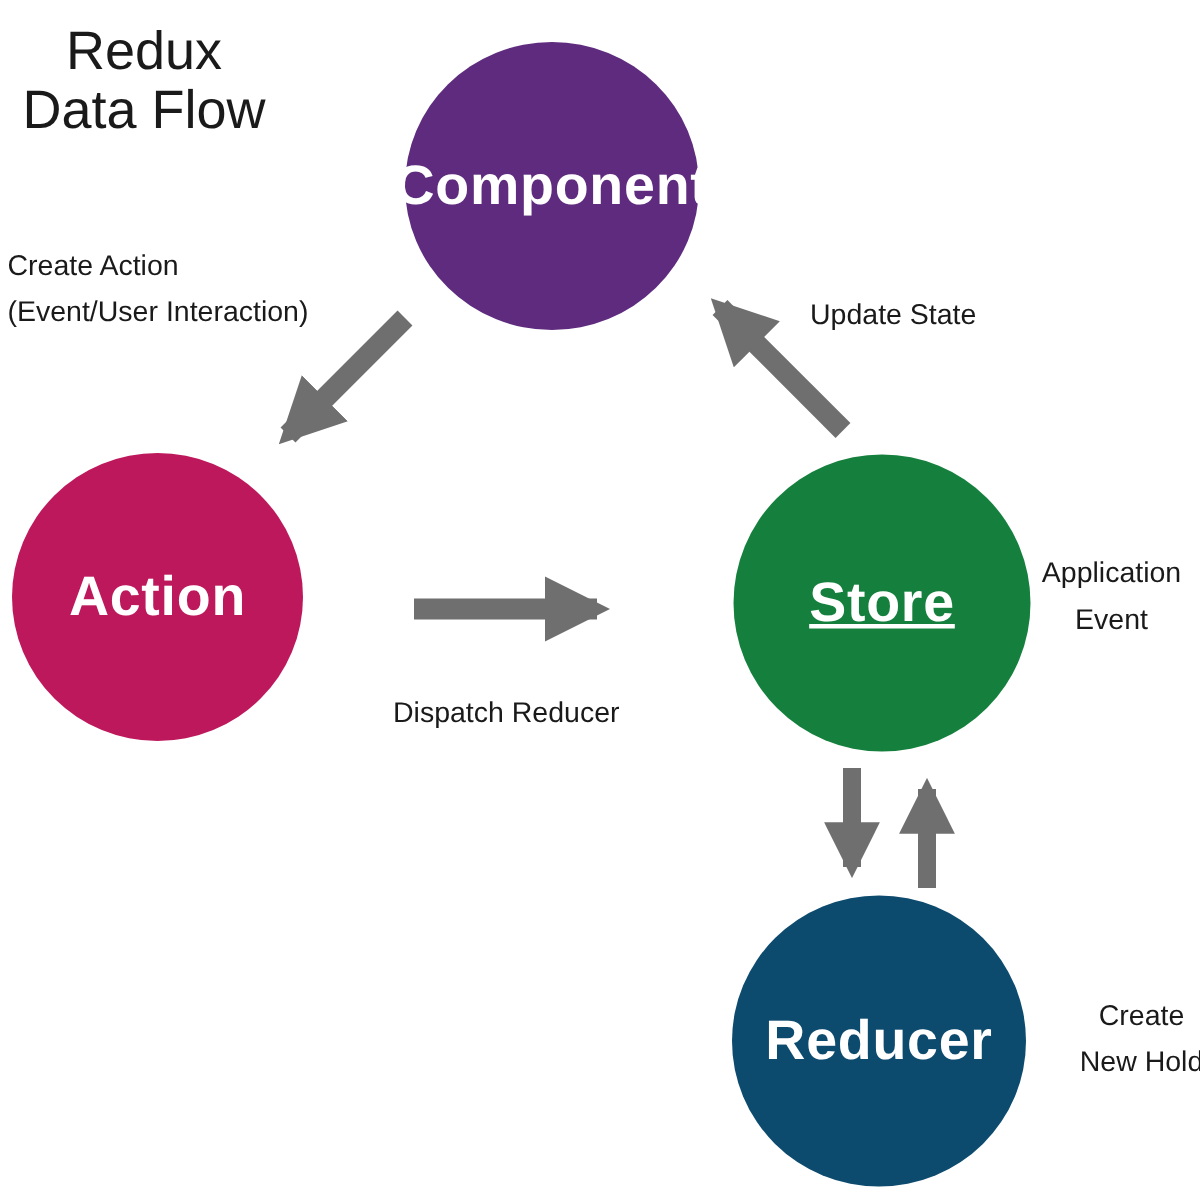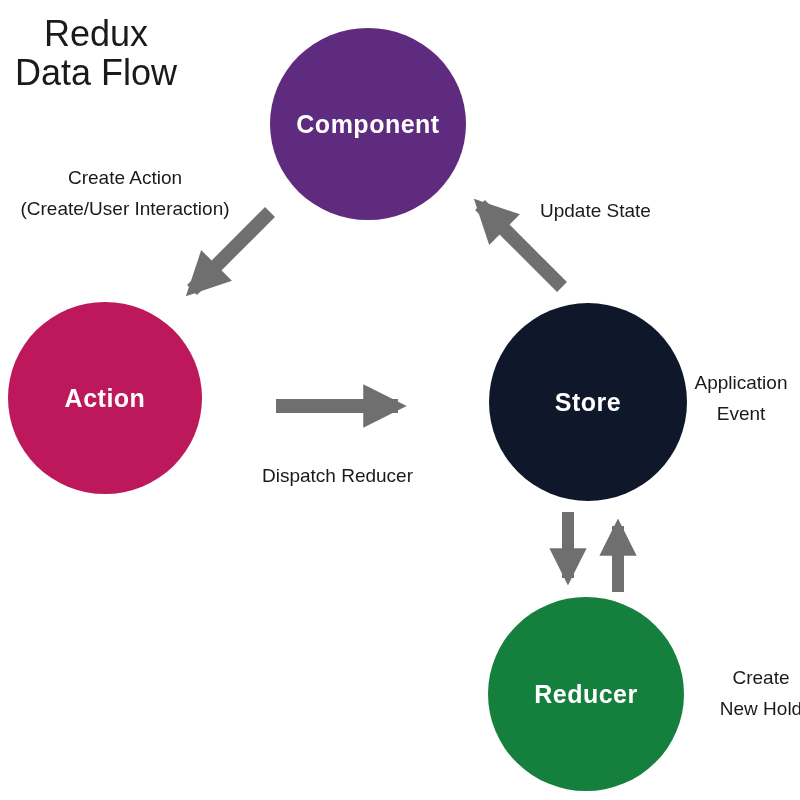--- a/index.html
+++ b/index.html
@@ -20,21 +20,21 @@
   .arrow { stroke: var(--arrow, #6f6f6f); fill: none; }
   .arrowhead { fill: var(--arrow, #6f6f6f); }
   .node {
     position: absolute;
     border-radius: 50%;
     display: flex;
     align-items: center;
     justify-content: center;
     color: var(--node-label, #ffffff);
     font-weight: bold;
-    font-size: 25px;
+    font-size: 37px;
     letter-spacing: 0.5px;
   }
   .node-component { left: 270px; top: 28px;  width: 196px; height: 192px; }
   .node-action    { left: 8px;   top: 302px; width: 194px; height: 192px; }
   .node-store     { left: 489px; top: 303px; width: 198px; height: 198px; }
   .node-reducer   { left: 488px; top: 597px; width: 196px; height: 194px; }
   .title {
     position: absolute;
     left: 8px; top: 14px;
     width: 176px;
@@ -42,21 +42,21 @@
     font-size: 36px;
     line-height: 39px;
     color: var(--text, #1a1a1a);
   }
   .label {
     position: absolute;
     color: var(--text, #1a1a1a);
     font-size: 19px;
     line-height: 31px;
   }
-  .label-create-action { left: 5px; top: 162px; width: 240px; text-align: center; }
+  .label-create-action { left: 5px; top: 162px; width: 240px; text-align: left; }
   .label-update-state { left: 540px; top: 195px; width: 145px; text-align: left; }
   .label-dispatch-action { left: 255px; top: 460px; width: 165px; text-align: center; }
   .label-hold-state { left: 685px; top: 367px; width: 112px; text-align: center; }
   .label-create-new-state { left: 683px; top: 662px; width: 116px; text-align: center; padding-left: 20px; }
 </style>
 </head>
 <body>
 
 <div class="canvas">
 
@@ -77,30 +77,30 @@
     <div>Redux</div>
     <div>Data Flow</div>
   </div>
 
   <div class="node node-component" style="background-color: rgb(94, 43, 126);">
     <span>Component</span>
   </div>
   <div class="node node-action" style="background-color: #be185d;">
     <span>Action</span>
   </div>
-  <div class="node node-store" style="background-color: #0f172a;">
+  <div class="node node-store" style="background-color: #15803d; text-decoration: underline;">
     <span>Store</span>
   </div>
-  <div class="node node-reducer" style="background-color: #15803d;">
+  <div class="node node-reducer" style="background-color: #0c4a6e;">
     <span>Reducer</span>
   </div>
 
   <div class="label label-create-action">
     <div>Create Action</div>
-    <div>(Create/User Interaction)</div>
+    <div>(Event/User Interaction)</div>
   </div>
 
   <div class="label label-update-state">
     <div>Update State</div>
   </div>
 
   <div class="label label-dispatch-action">
     <div>Dispatch Reducer</div>
   </div>
 

